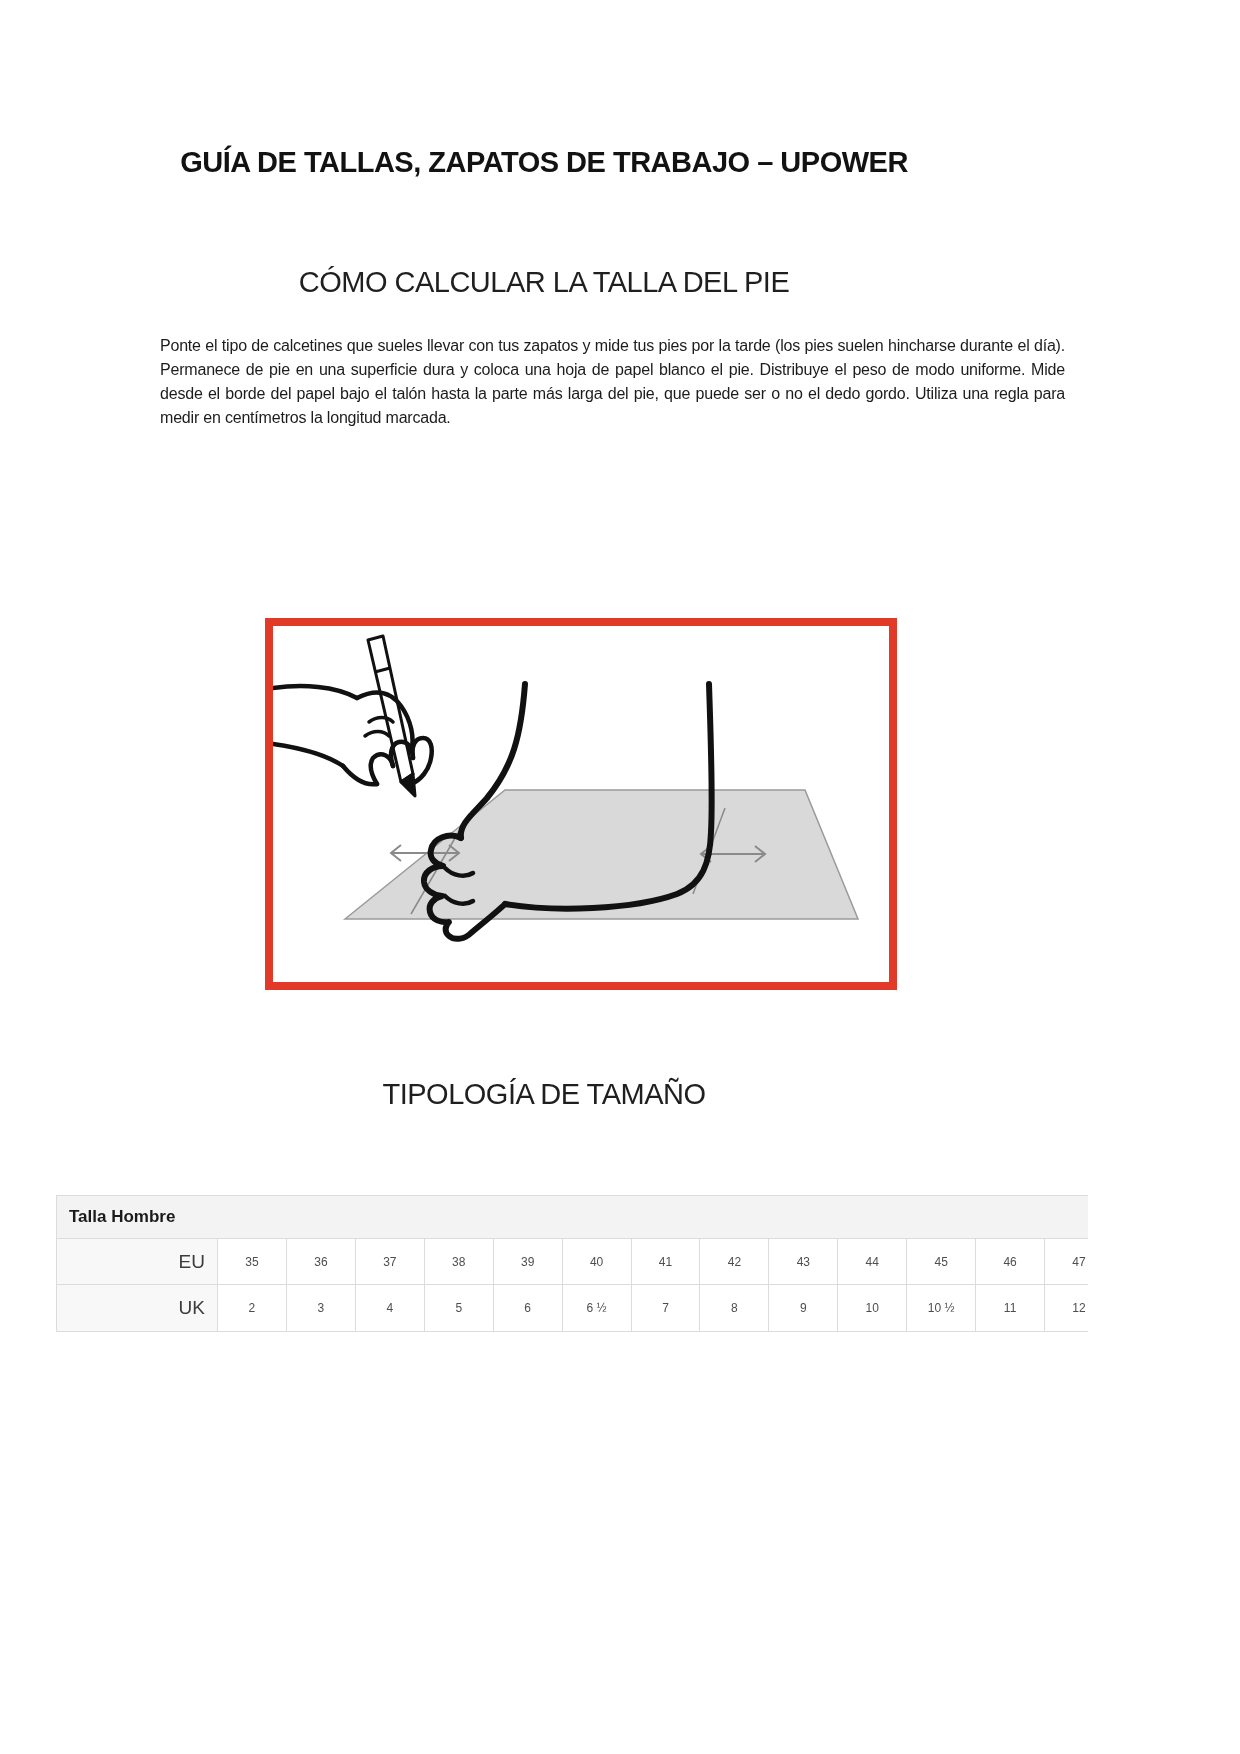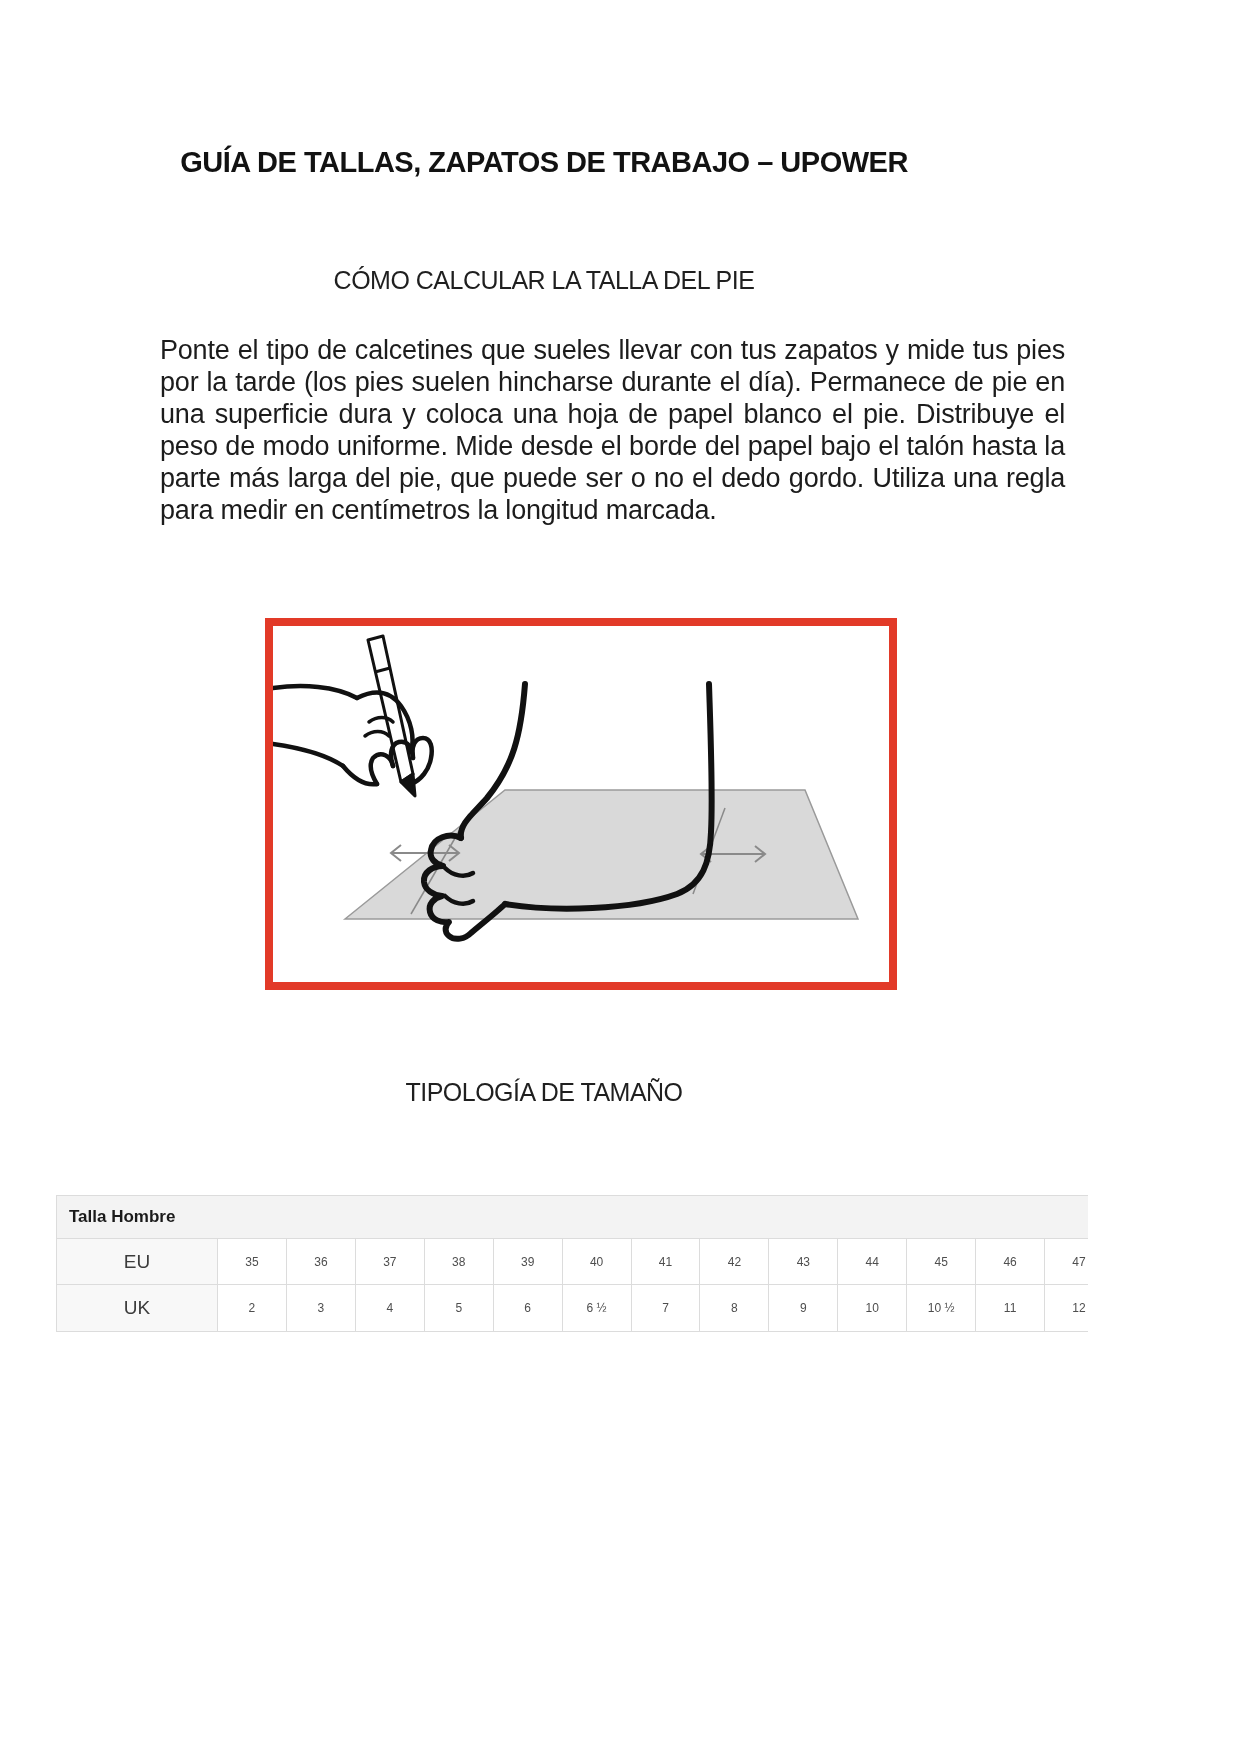--- a/index.html
+++ b/index.html
@@ -19,34 +19,34 @@
     text-align:center;
     font-size:29px;
     font-weight:700;
     letter-spacing:-0.5px;
     color:#121212;
   }
   .section-heading {
     position:absolute;
     left:0; right:0;
     text-align:center;
-    font-size:25px;
+    font-size:29px;
     font-weight:400;
     letter-spacing:-0.5px;
     color:#1f1f1f;
   }
   .heading-1 { top:266px; }
   .heading-2 { top:1078px; }
   .intro-paragraph {
     position:absolute;
     top:334px;
     left:160px;
     width:905px;
-    font-size:27px;
-    line-height:32px;
+    font-size:16px;
+    line-height:24px;
     text-align:justify;
     letter-spacing:-0.2px;
     color:#1c1c1c;
   }
   .illustration-frame {
     position:absolute;
     top:618px;
     left:265px;
     width:632px;
     height:372px;
@@ -77,21 +77,21 @@
     background:#f3f3f3 !important;
     text-align:left;
     font-weight:700;
     font-size:17px;
     color:#1a1a1a;
     padding:11px 12px;
     height:42px;
   }
   .row-label-cell {
     background:#f8f8f8 !important;
-    text-align:center;
+    text-align:right;
     font-weight:400;
     font-size:19px;
     color:#3c3c3c;
     padding:10px 12px;
     vertical-align:middle;
   }
   .row-label-sub {
     font-size:13px;
     font-weight:700;
     color:#4a4a4a;

